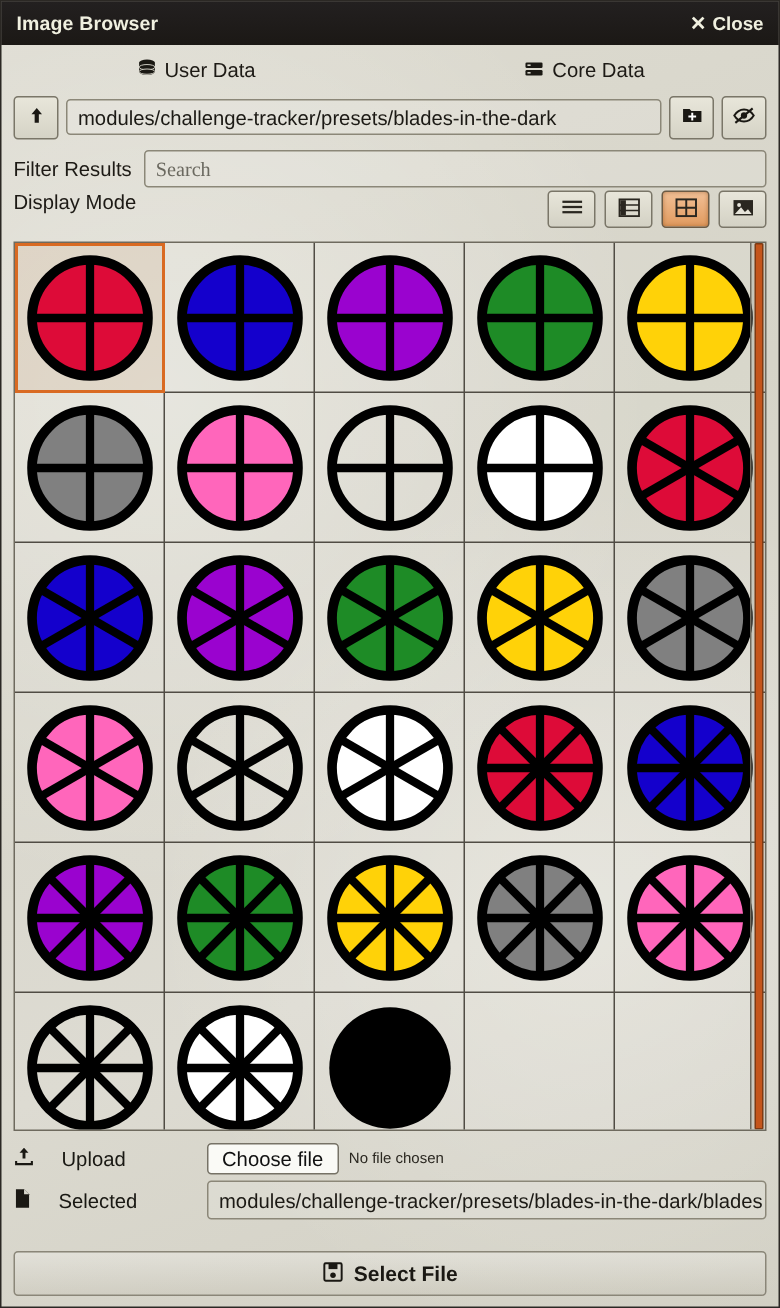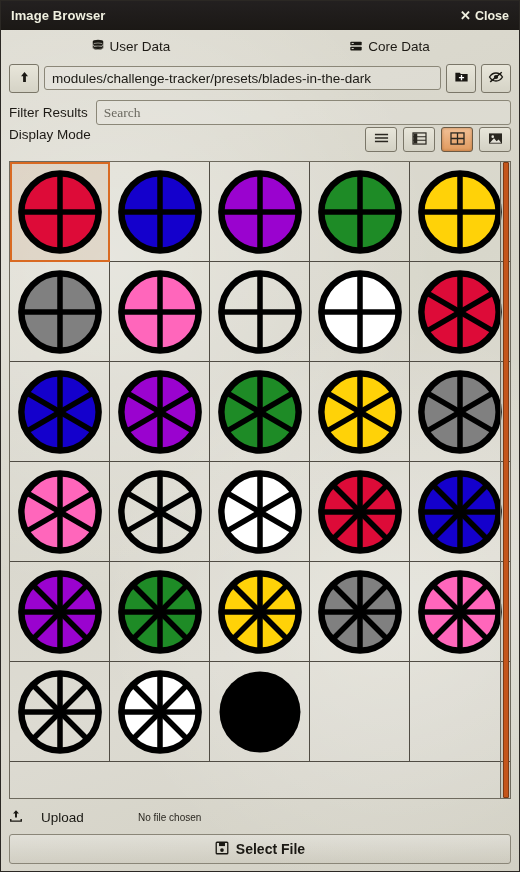--- a/index.html
+++ b/index.html
@@ -180,21 +180,21 @@
     border-radius: 3px;
     background: #fafaf6;
     padding: 2px 9px;
     font-size: 13.5px;
     cursor: pointer;
     color: #111;
   }
   .nofile { font-size: 10px; color: #2a2720; }
   #selected-path { flex: 1 1 auto; min-width: 0; height: 26px; }
   .selectfile {
-    margin-top: 3px;
+    margin-top: 20px;
     height: 30px;
     width: 100%;
     border: 1px solid #8a8678;
     border-radius: 3px;
     background: linear-gradient(rgba(255,255,255,0.25), rgba(190,186,172,0.25));
     display: flex; align-items: center; justify-content: center;
     gap: 7px; cursor: pointer;
     font-size: 14px; font-weight: bold;
     color: #1a1813;
   }
@@ -546,21 +546,34 @@
     <div class="frow">
       <div class="flabel">
         <span>
           <svg width="14" height="14" viewBox="0 0 16 16">
               <path d="M8 1.4 L11.4 5.2 H9.1 V9.6 H6.9 V5.2 H4.6 Z" fill="#1a1813"></path>
               <path d="M2 11.4v2.4h12v-2.4" fill="none" stroke="#1a1813" stroke-width="1.6"></path>
             </svg>
         </span>
         <span>Upload</span>
       </div>
+      <div class="filebtn">Choose file</div>
       <div class="nofile">No file chosen</div>
+    </div>
+    <div class="frow">
+      <div class="flabel">
+        <span>
+          <svg width="12" height="14" viewBox="0 0 13 16">
+              <path d="M1.5 1h6.2L11.5 4.8V15H1.5z" fill="#1a1813"></path>
+              <path d="M7.7 1v3.8h3.8" fill="#d9d7cc"></path>
+            </svg>
+        </span>
+        <span>Selected</span>
+      </div>
+      <div class="textfield" id="selected-path">modules/challenge-tracker/presets/blades-in-the-dark/blades</div>
     </div>
     <div class="selectfile">
       <span>
         <svg width="14" height="14" viewBox="0 0 16 16">
             <rect x="1.4" y="1.4" width="13.2" height="13.2" rx="1" fill="none" stroke="#1a1813" stroke-width="1.5"></rect>
             <rect x="4.6" y="1.8" width="6.8" height="4" fill="#1a1813"></rect>
             <circle cx="8" cy="10.4" r="2.1" fill="#1a1813"></circle>
           </svg>
       </span>
       <span>Select File</span>

